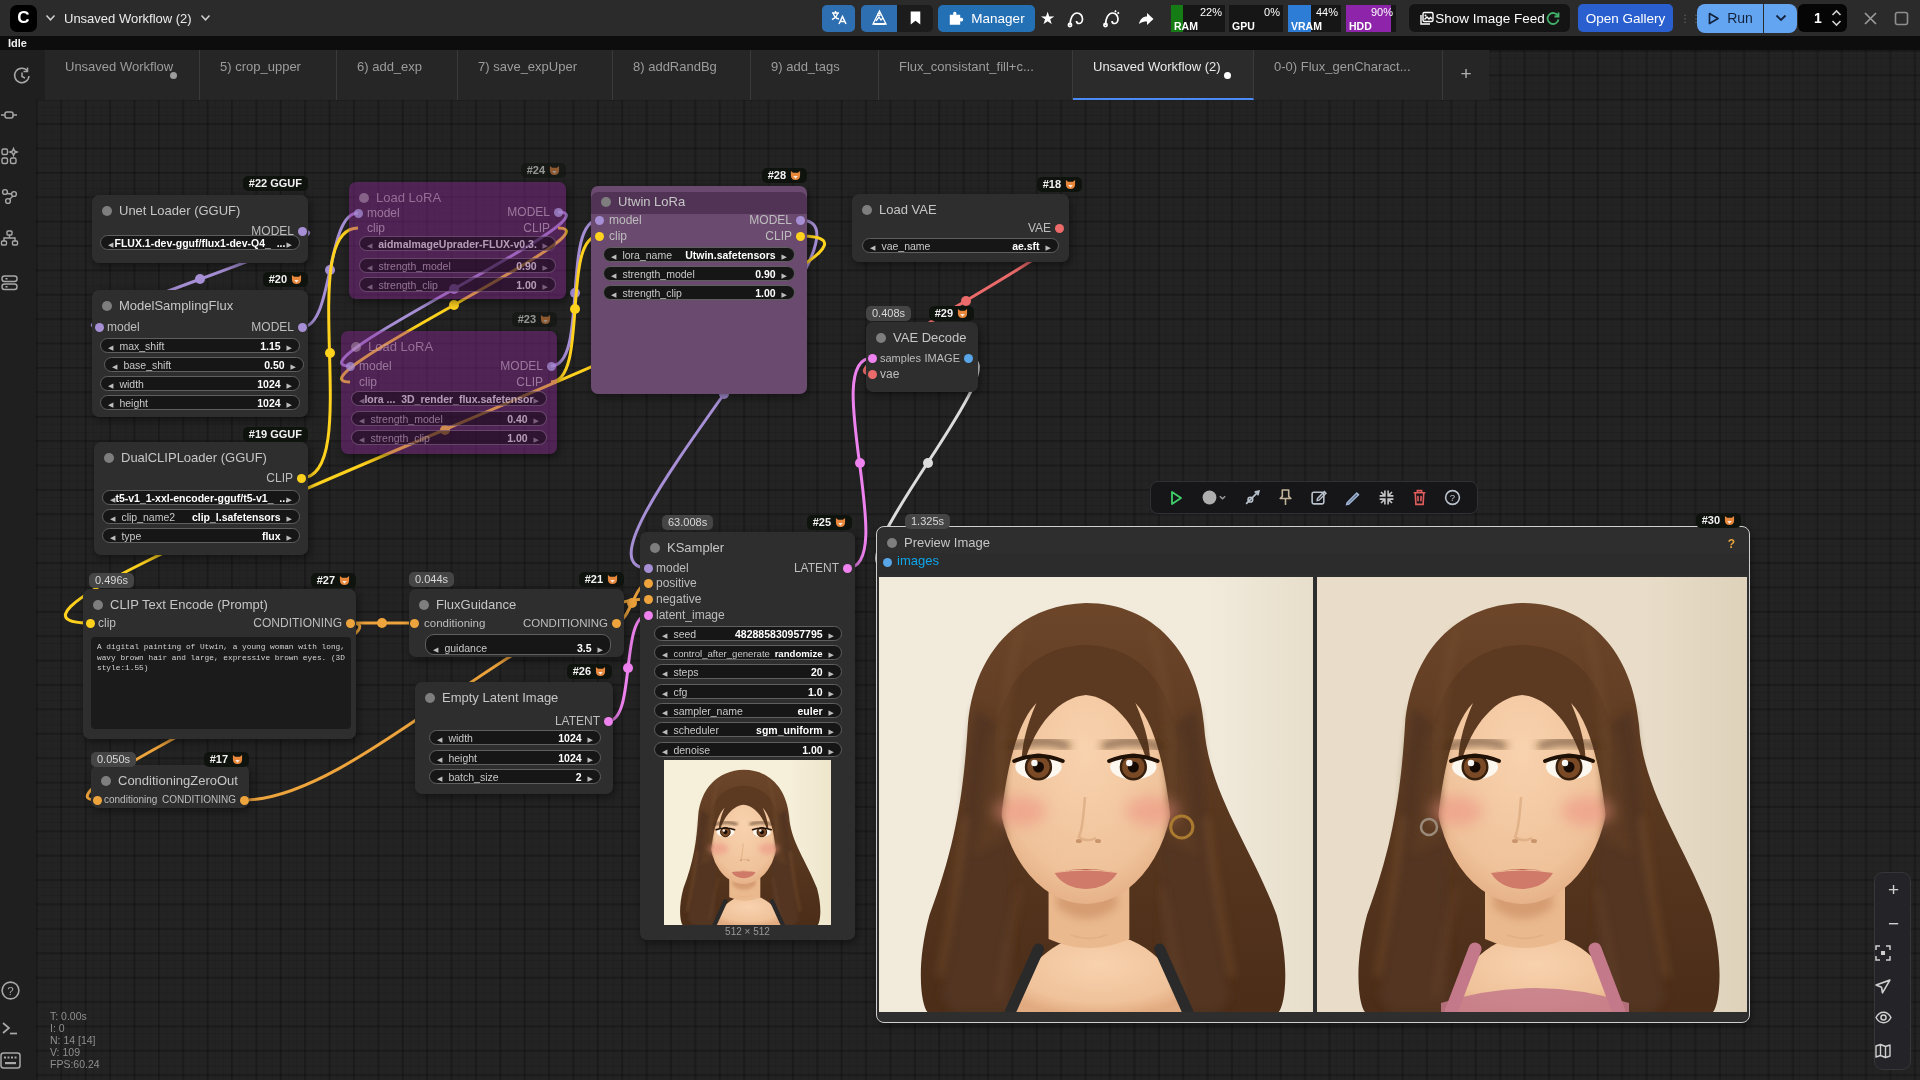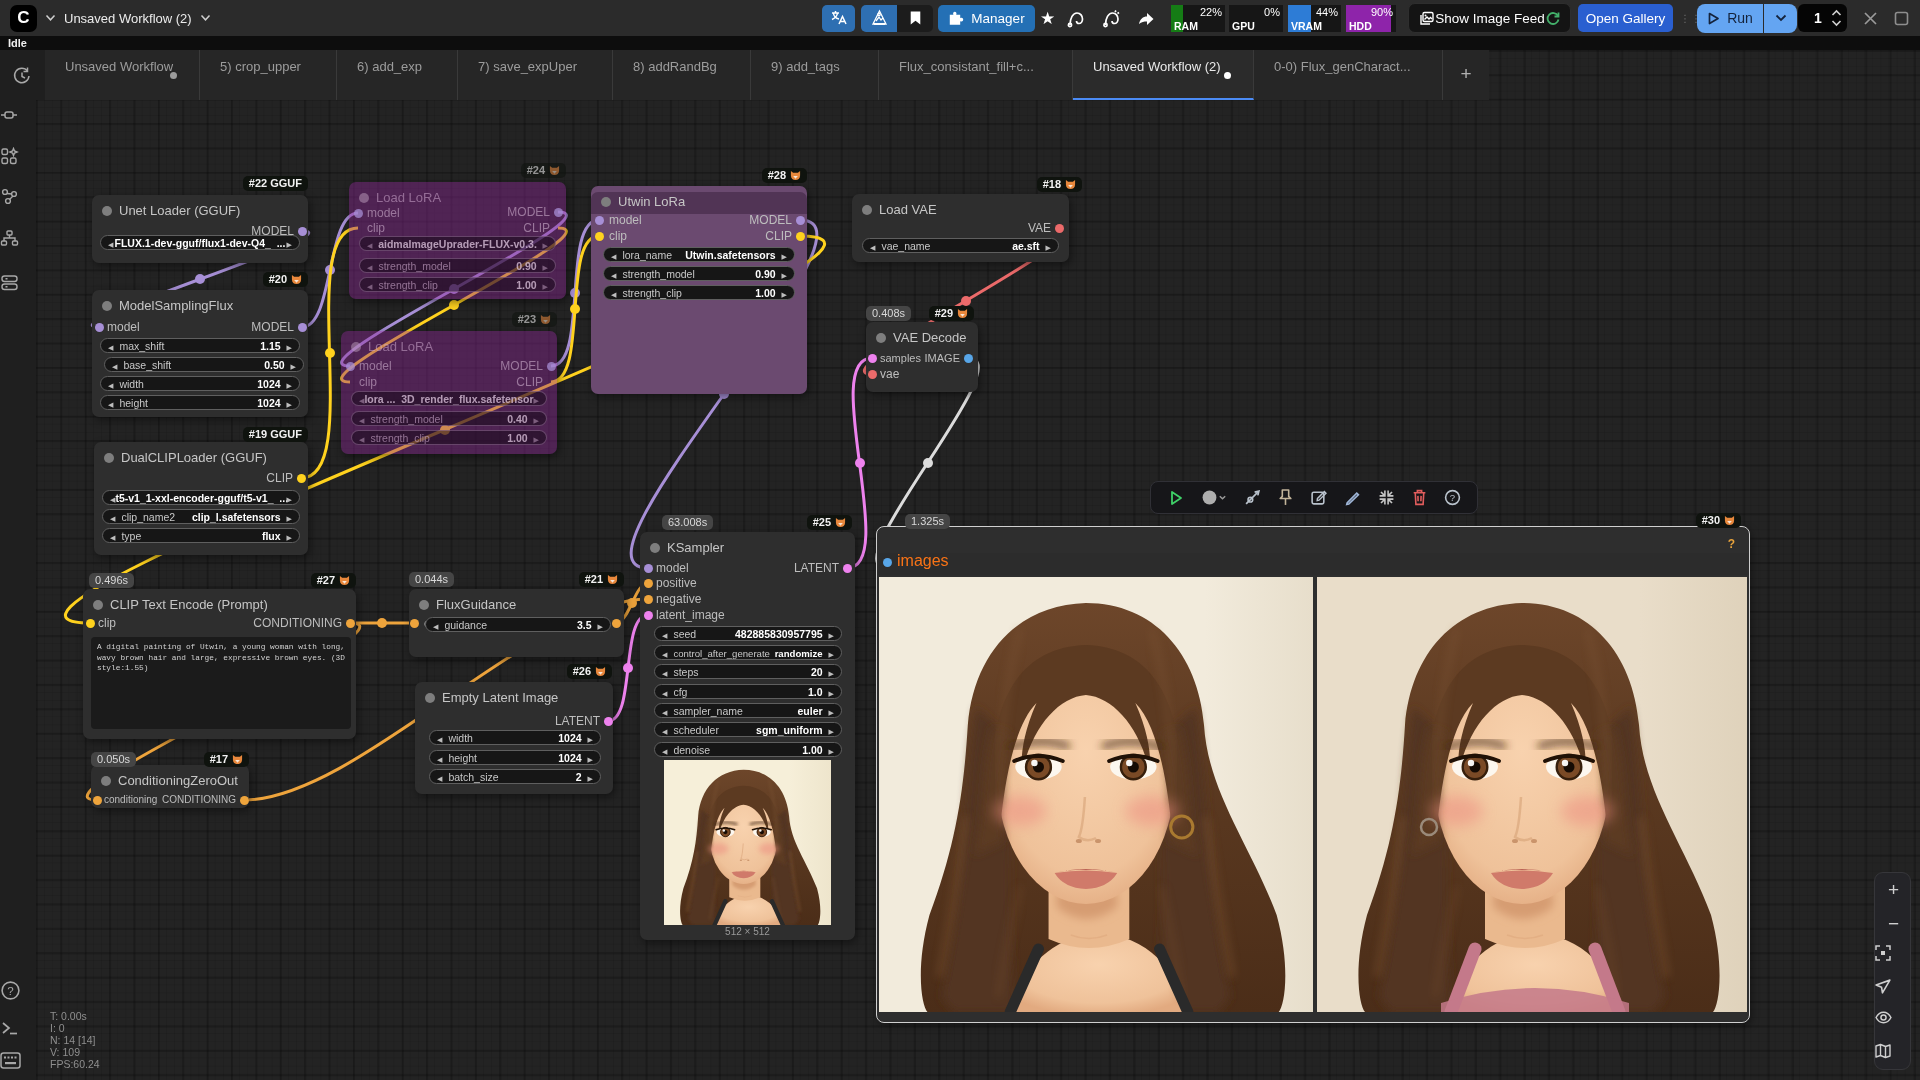--- a/index.html
+++ b/index.html
@@ -47,21 +47,21 @@
 .pill{position:absolute;background:#161616;border:1px solid #5f5f5f;border-radius:9px;display:flex;align-items:flex-end;font-size:10.5px;color:#c9c9c9;padding:0 7px;overflow:hidden}
 .pill .pa{color:#bdbdbd;font-size:7px;flex:none}
 .pill .pl{margin-left:6px;white-space:nowrap}
 .pill .pv{flex:1;text-align:right;margin-right:6px;color:#fff;font-weight:bold;white-space:nowrap}
 .pill .pvc{flex:1;text-align:center;color:#fff;font-weight:bold;white-space:nowrap;overflow:hidden}
 .pbyp{background:rgba(16,6,18,.5);border-color:rgba(170,130,175,.45);color:rgba(200,165,200,.65)}
 .pbyp .pa{color:rgba(200,165,200,.5)}
 .pbyp .pv,.pbyp .pvc{color:rgba(225,200,225,.75);font-weight:bold}
 .tarea{position:absolute;background:#1b1b1b;border-radius:4px;font-family:"Liberation Mono",monospace;font-size:7.8px;line-height:10.5px;color:#d2d2d2;padding:5px 6px}
 .cap{position:absolute;width:100%;text-align:center;color:#9a9a9a;font-size:10px}
-.imrow{position:absolute;left:0;top:26px;width:100%;height:22px;background:#2c2c2c;color:#f97316;font-size:16px;line-height:16px}
+.imrow{position:absolute;left:0;top:26px;width:100%;height:22px;background:#2c2c2c;color:#0ea5e9;font-size:13px;line-height:16px}
 
 .badge{position:absolute;z-index:20;font-size:11px;font-weight:bold;border-radius:5px;padding:1px 6px;white-space:nowrap;display:inline-flex;align-items:center;gap:4px;height:15px;line-height:15px}
 .bnum{background:#0f130e;color:#f2f2f2}
 .btime{background:#454545;color:#d8d8d8;font-weight:normal}
 
 #ftool{position:absolute;left:1150px;top:481px;width:328px;height:33px;background:#161619;border:1px solid #303036;border-radius:8px;z-index:25;display:flex;align-items:center;justify-content:space-around;padding:0 8px}
 
 #ztool{position:absolute;left:1874px;top:872px;width:37px;height:198px;background:#242428;border:1px solid #36363a;border-radius:9px;z-index:25}
 .zic{position:absolute;left:0;width:37px;text-align:center;color:#cfcfcf}
 
@@ -310,21 +310,21 @@
 <div class="badge bnum" style="right:1564px;top:573px;">#27 <svg width="11" height="11" viewBox="0 0 12 12" style="vertical-align:-2px">
         <path d="M1 1 L3.4 3 L8.6 3 L11 1 L11 6 C11 9.4 8.8 11 6 11 C3.2 11 1 9.4 1 6 Z" fill="#e8883c"></path>
         <path d="M3.5 6.5 L6 9.5 L8.5 6.5 Z" fill="#f7e7d8"></path>
       </svg></div>
 <div class="node" style="left:409px;top:589px;width:215px;height:68px">
       <div class="ntitle" style="top:6px"><span class="tdot"></span>FluxGuidance</div>
       <span class="plab" style="left:15px;top:26px;font-size:11.5px;">conditioning</span>
       <span class="dot" style="left:1px;top:30px;background:#eea43c"></span>
       <span class="plab olab" style="right:16px;top:26px;font-size:11.5px;">CONDITIONING</span>
       <span class="dot" style="left:203px;top:30px;background:#eea43c"></span>
-      <div class="pill" style="left:16px;top:28px;width:186px;height:15px">
+      <div class="pill" style="left:16px;top:45px;width:186px;height:21px">
         <span class="pa">◀</span>
         <span class="pl">guidance</span>
         <span class="pv">3.5</span>
         <span class="pa">▶</span>
       </div>
     </div>
 <div class="badge btime" style="left:409px;top:572px;">0.044s</div>
 <div class="badge bnum" style="right:1296px;top:572px;">#21 <svg width="11" height="11" viewBox="0 0 12 12" style="vertical-align:-2px">
         <path d="M1 1 L3.4 3 L8.6 3 L11 1 L11 6 C11 9.4 8.8 11 6 11 C3.2 11 1 9.4 1 6 Z" fill="#e8883c"></path>
         <path d="M3.5 6.5 L6 9.5 L8.5 6.5 Z" fill="#f7e7d8"></path>
@@ -491,20 +491,21 @@
 </svg>
       </div>
       <div class="cap" style="top:394px">512 × 512</div>
     </div>
 <div class="badge btime" style="left:640px;top:515px;margin-left:22px;">63.008s</div>
 <div class="badge bnum" style="right:1068px;top:515px;">#25 <svg width="11" height="11" viewBox="0 0 12 12" style="vertical-align:-2px">
         <path d="M1 1 L3.4 3 L8.6 3 L11 1 L11 6 C11 9.4 8.8 11 6 11 C3.2 11 1 9.4 1 6 Z" fill="#e8883c"></path>
         <path d="M3.5 6.5 L6 9.5 L8.5 6.5 Z" fill="#f7e7d8"></path>
       </svg></div>
 <div class="node nsel" style="left:877px;top:527px;width:872px;height:495px">
+      <div class="ntitle" style="top:6px"><span class="tdot"></span>Preview Image</div>
       <span style="position:absolute;right:14px;top:10px;color:#e8a33c;font-size:12px;font-weight:bold">?</span>
       <div class="imrow"><span class="dot" style="left:6px;top:5px;background:#58a6e8"></span><span style="margin-left:20px">images</span></div>
       <div style="position:absolute;left:2px;top:50px;width:434px;height:435px">
         <svg width="434" height="435" viewBox="0 0 430 435" preserveAspectRatio="none">
 <defs>
 <radialGradient id="sk434L" cx="50%" cy="40%" r="65%">
               <stop offset="0%" stop-color="#f8d2ae"></stop>
               <stop offset="75%" stop-color="#efc29a"></stop>
               <stop offset="100%" stop-color="#e2aa80"></stop>
             </radialGradient>

